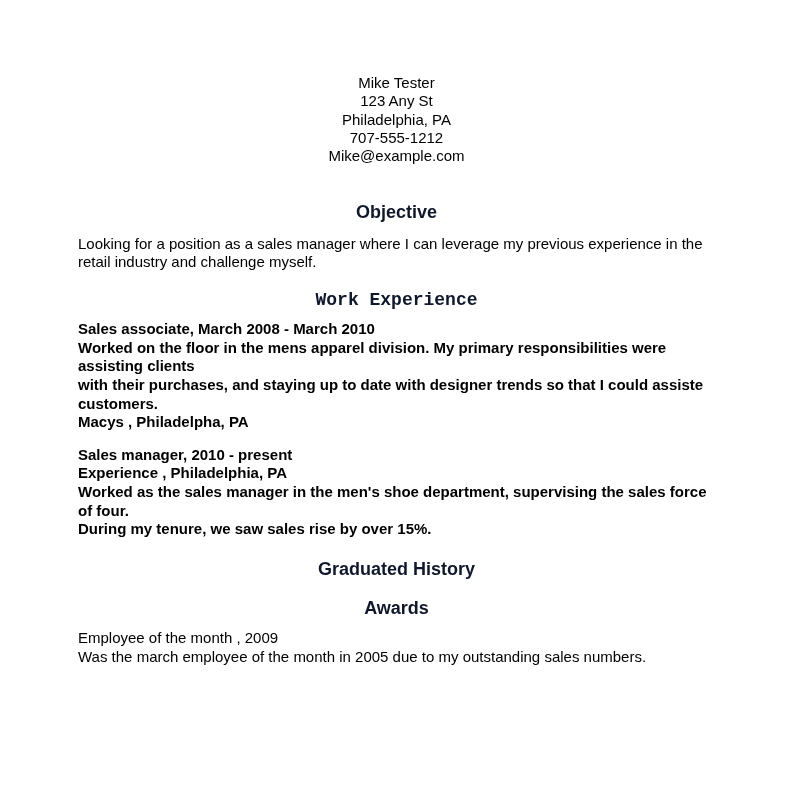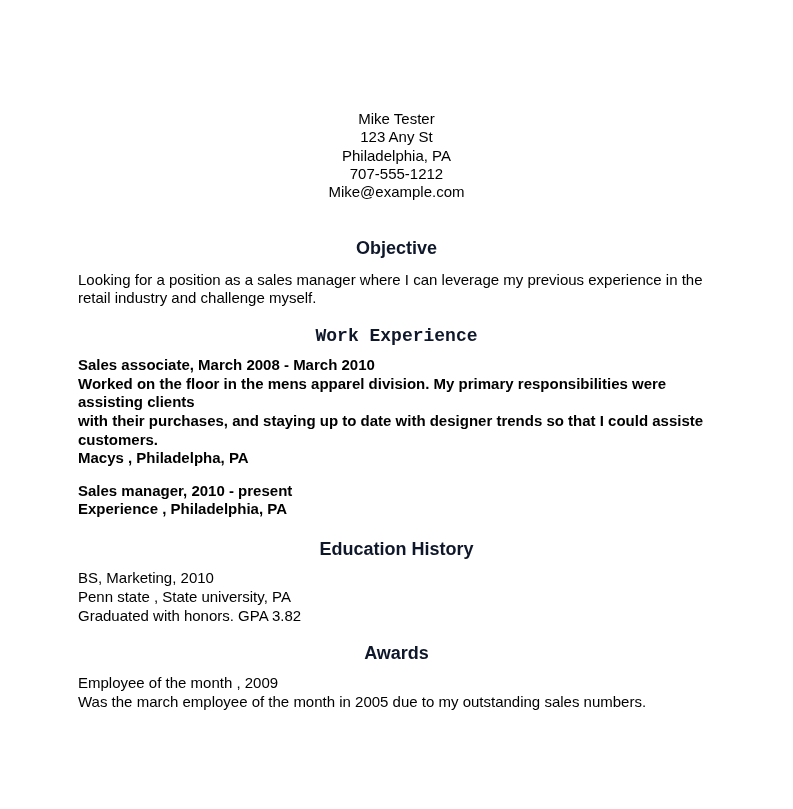--- a/index.html
+++ b/index.html
@@ -18,21 +18,20 @@
     box-sizing: border-box;
     padding: 74px 78px 0 78px;
     font-family: "Liberation Sans", sans-serif;
     font-size: 15px;
     line-height: 1.24;
     color: #000000;
   }
   .contact {
     text-align: center;
     line-height: 1.22;
-    margin-top: 36px;
   }
   .contact div {
     white-space: pre-line;
   }
   h2 {
     font-family: "Liberation Sans", sans-serif;
     font-size: 18px;
     font-weight: bold;
     text-align: center;
     color: #0f172a;
@@ -76,28 +75,25 @@
     <div class="job">
       <div class="line">Sales associate, March 2008 - March 2010</div>
       <div class="line">Worked on the floor in the mens apparel division. My primary responsibilities were assisting clients
 with their purchases, and staying up to date with designer trends so that I could assiste customers.</div>
       <div class="line">Macys , Philadelpha, PA</div>
     </div>
 
     <div class="job">
       <div class="line">Sales manager, 2010 - present</div>
       <div class="line">Experience , Philadelphia, PA</div>
+      <div class="line">Worked as the sales manager in the men's shoe department, supervising the sales force of four.
+During my tenure, we saw sales rise by over 15%.</div>
     </div>
 
-    <h2 class="h-education">Education History</h2>
-    <div>
-      <div class="line">BS, Marketing, 2010</div>
-      <div class="line">Penn state , State university, PA</div>
-      <div class="line">Graduated with honors. GPA 3.82</div>
-    </div>
+    <h2 class="h-education">Graduated History</h2>
 
     <h2 class="h-awards">Awards</h2>
     <div>
       <div class="line">Employee of the month , 2009</div>
       <div class="line">Was the march employee of the month in 2005 due to my outstanding sales numbers.</div>
     </div>
 
   </div>
 </div>
 

